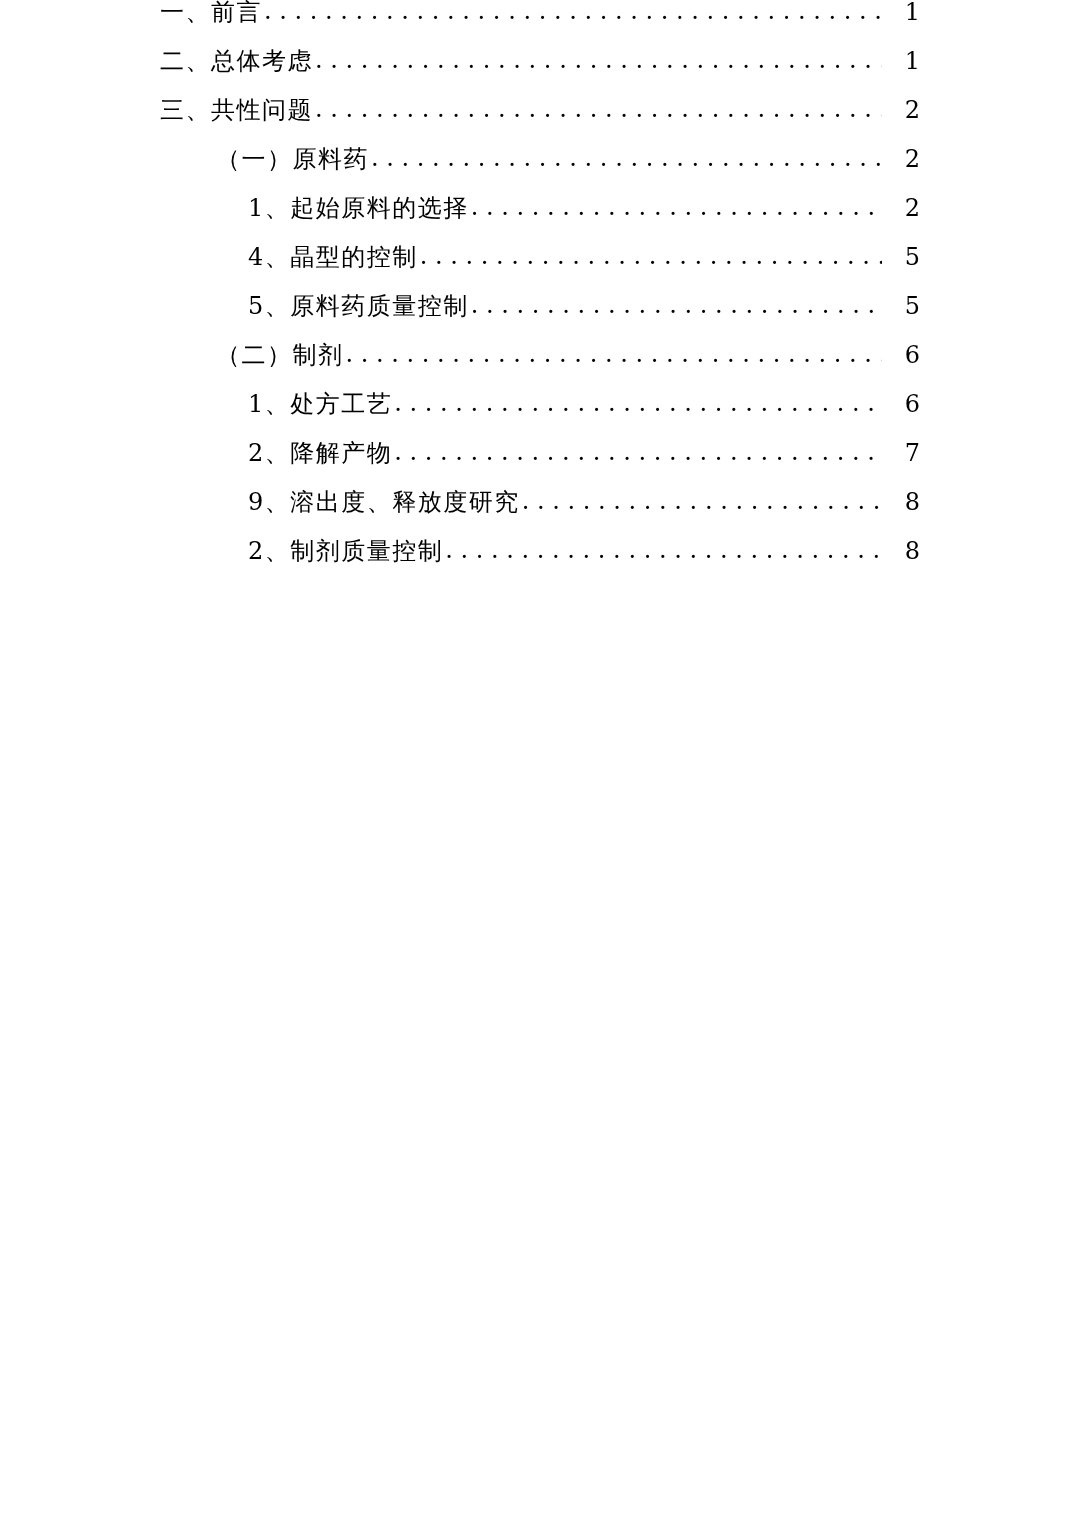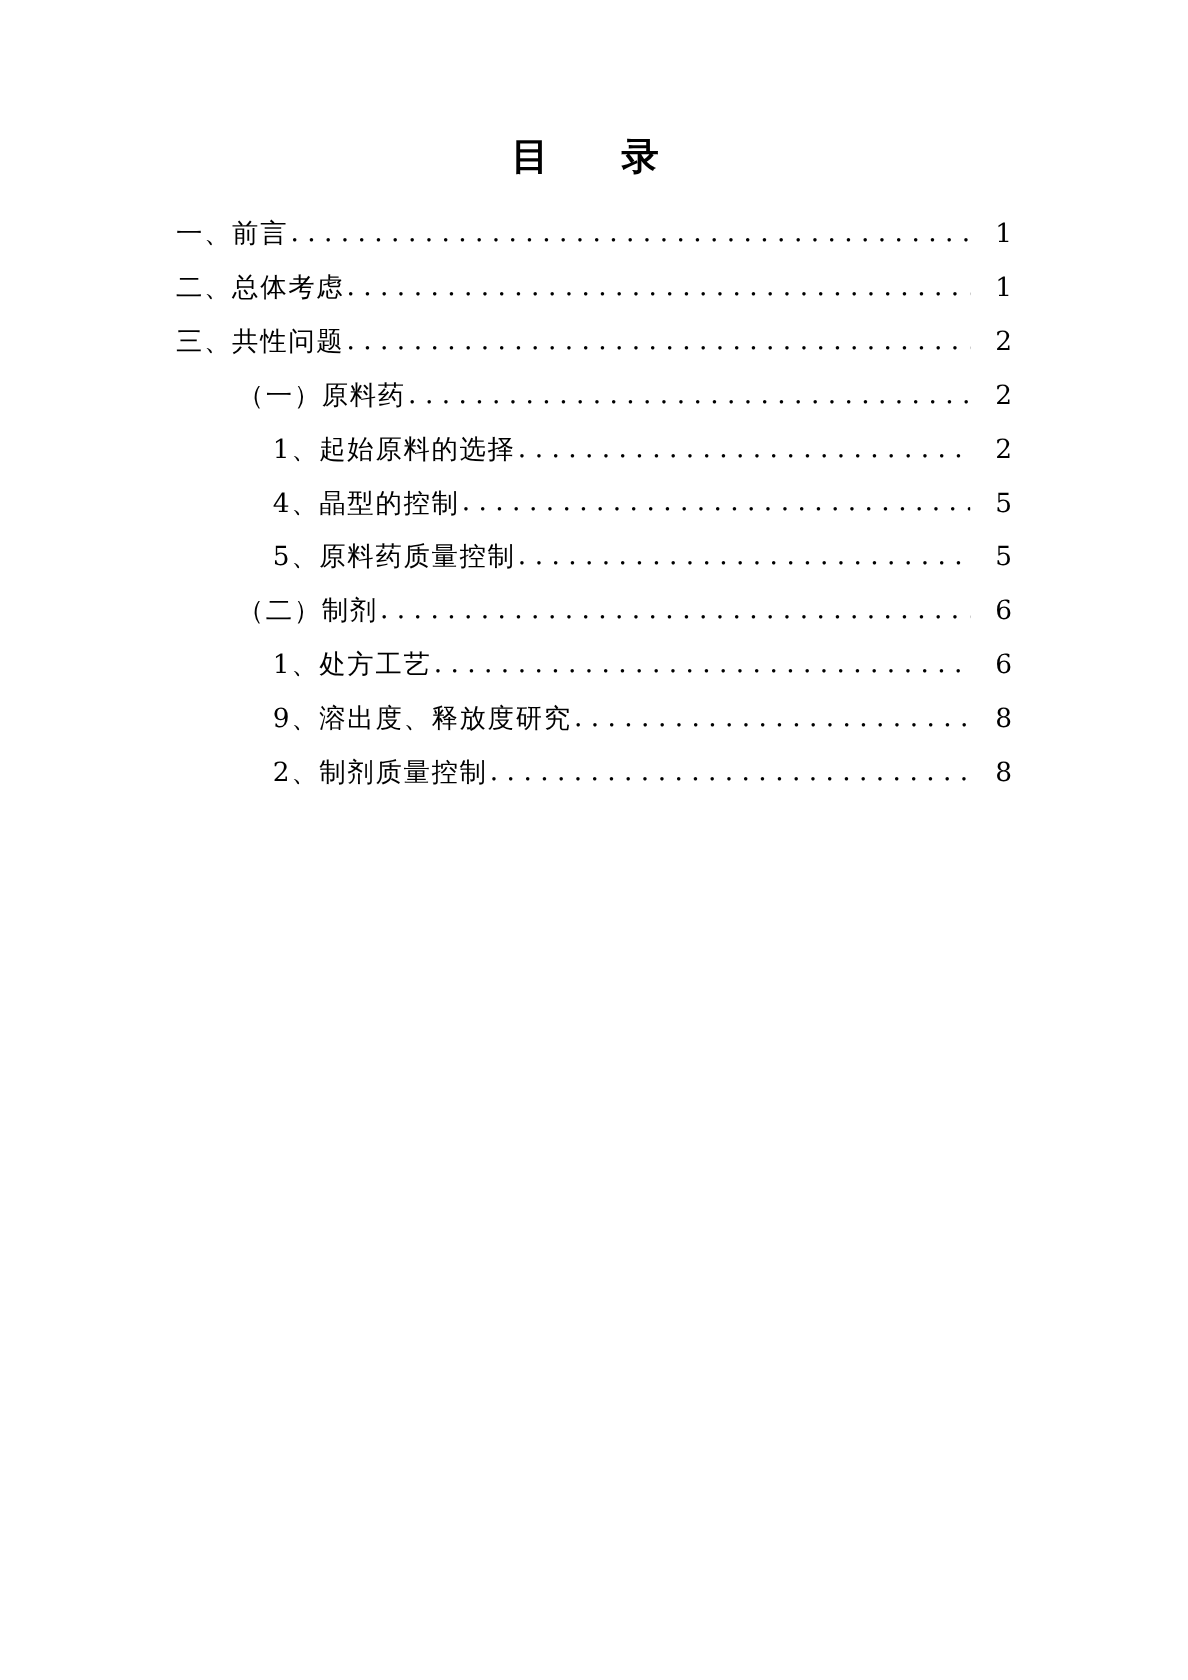--- a/index.html
+++ b/index.html
@@ -70,21 +70,20 @@
     font-size: 24px;
   }
   .indent-0 { padding-left: 0px; }
   .indent-1 { padding-left: 56px; }
   .indent-2 { padding-left: 88px; justify-content: flex-end; }
 </style>
 </head>
 <body>
 
 <div class="page">
-  <div class="toc-title">目　录</div>
   <div class="toc-list">
       <div class="toc-entry indent-0">
         <span class="label">一、前言</span>
         <span class="leader"></span>
         <span class="page-num">1</span>
       </div>
       <div class="toc-entry indent-0">
         <span class="label">二、总体考虑</span>
         <span class="leader"></span>
         <span class="page-num">1</span>
@@ -118,20 +117,25 @@
         <span class="label">（二）制剂</span>
         <span class="leader"></span>
         <span class="page-num">6</span>
       </div>
       <div class="toc-entry indent-2">
         <span class="label">1、处方工艺</span>
         <span class="leader"></span>
         <span class="page-num">6</span>
       </div>
       <div class="toc-entry indent-2">
+        <span class="label">2、降解产物</span>
+        <span class="leader"></span>
+        <span class="page-num">7</span>
+      </div>
+      <div class="toc-entry indent-2">
         <span class="label">9、溶出度、释放度研究</span>
         <span class="leader"></span>
         <span class="page-num">8</span>
       </div>
       <div class="toc-entry indent-2">
         <span class="label">2、制剂质量控制</span>
         <span class="leader"></span>
         <span class="page-num">8</span>
       </div>
     </div>

